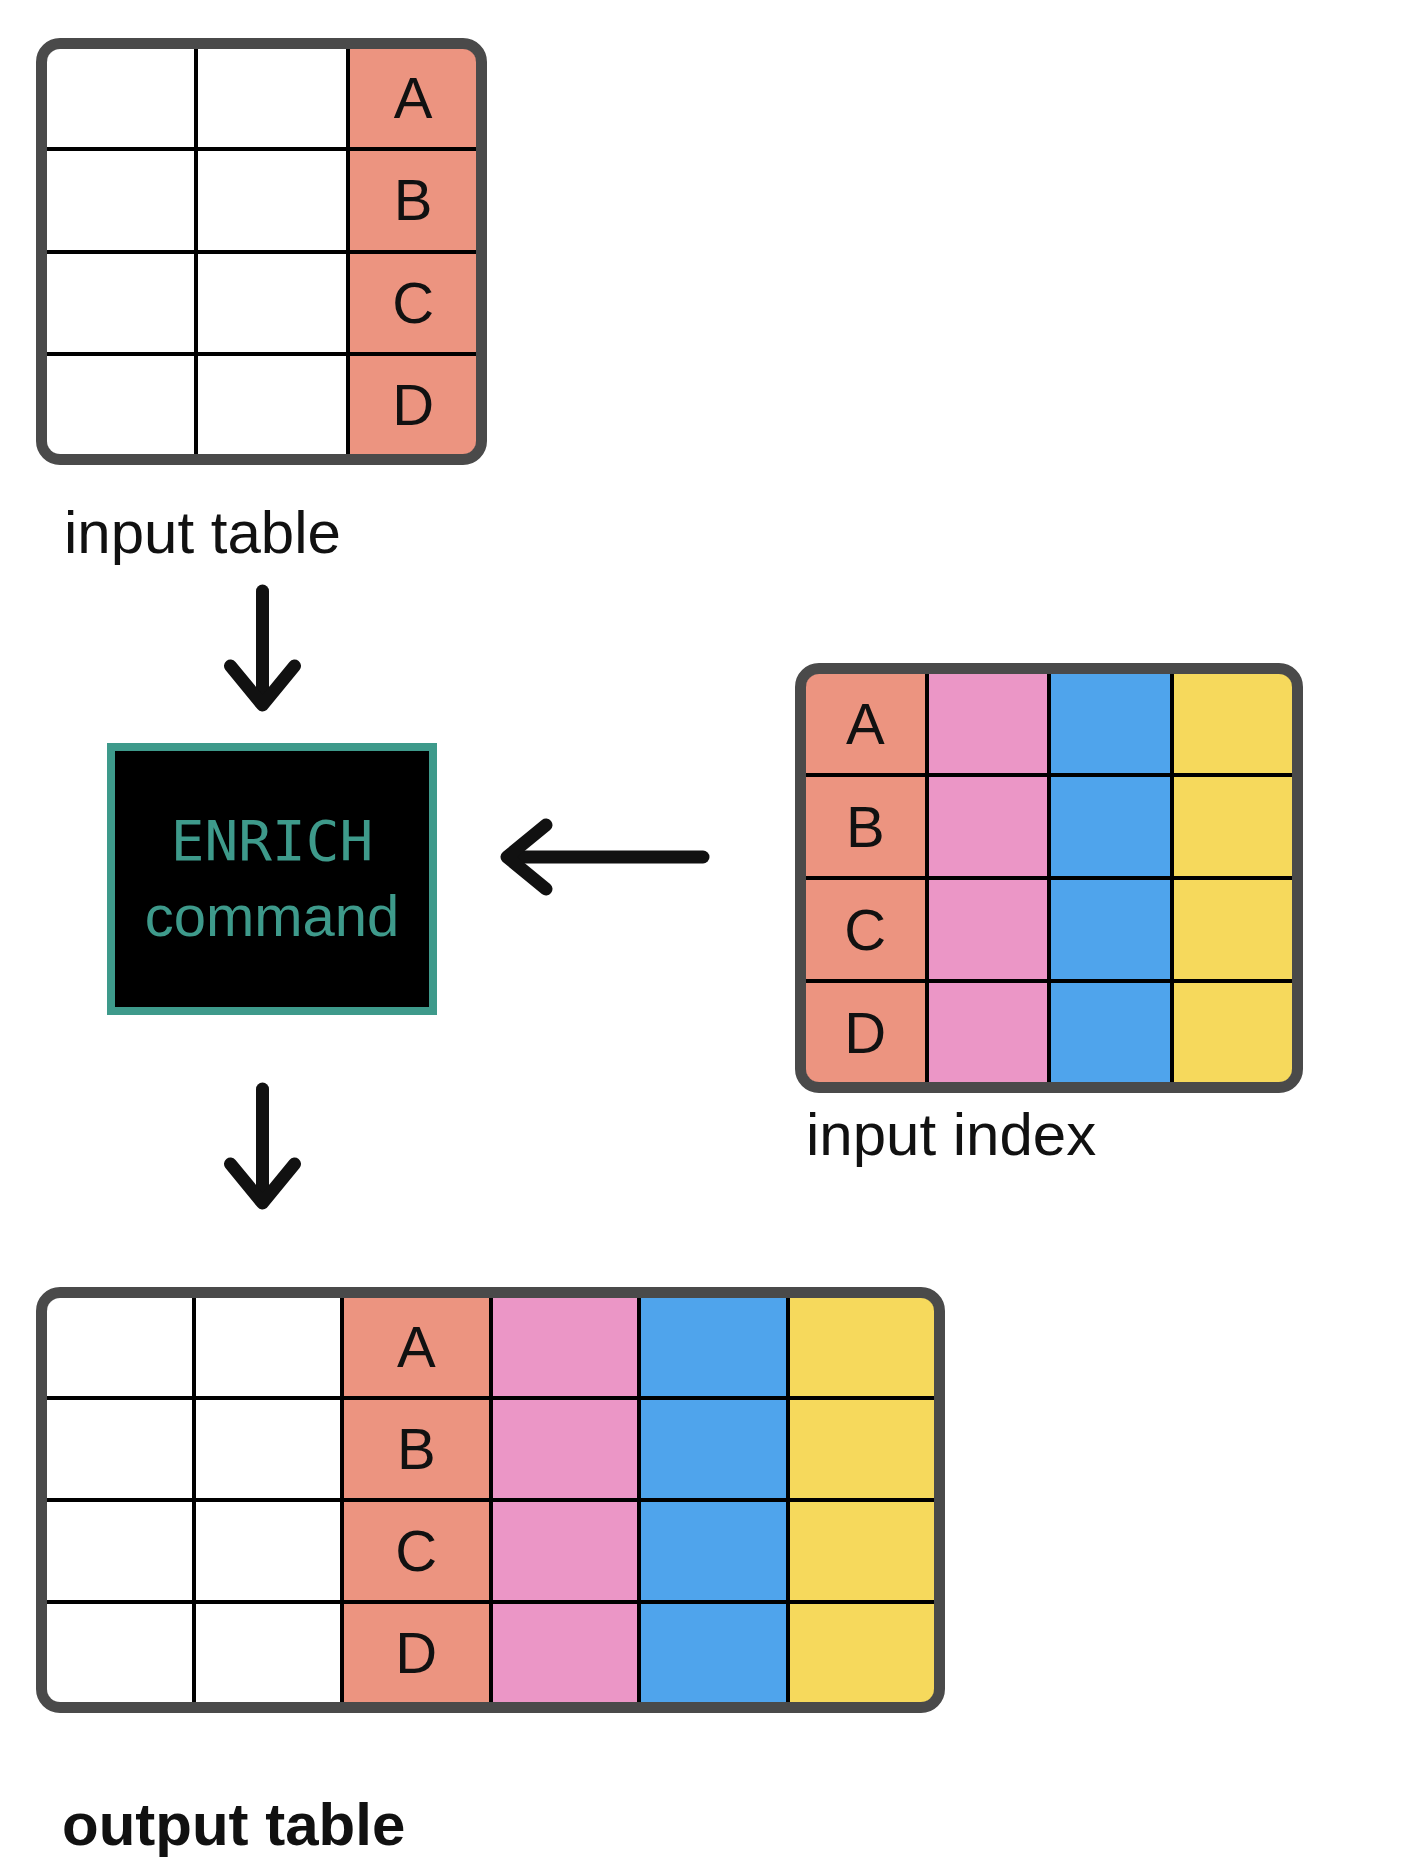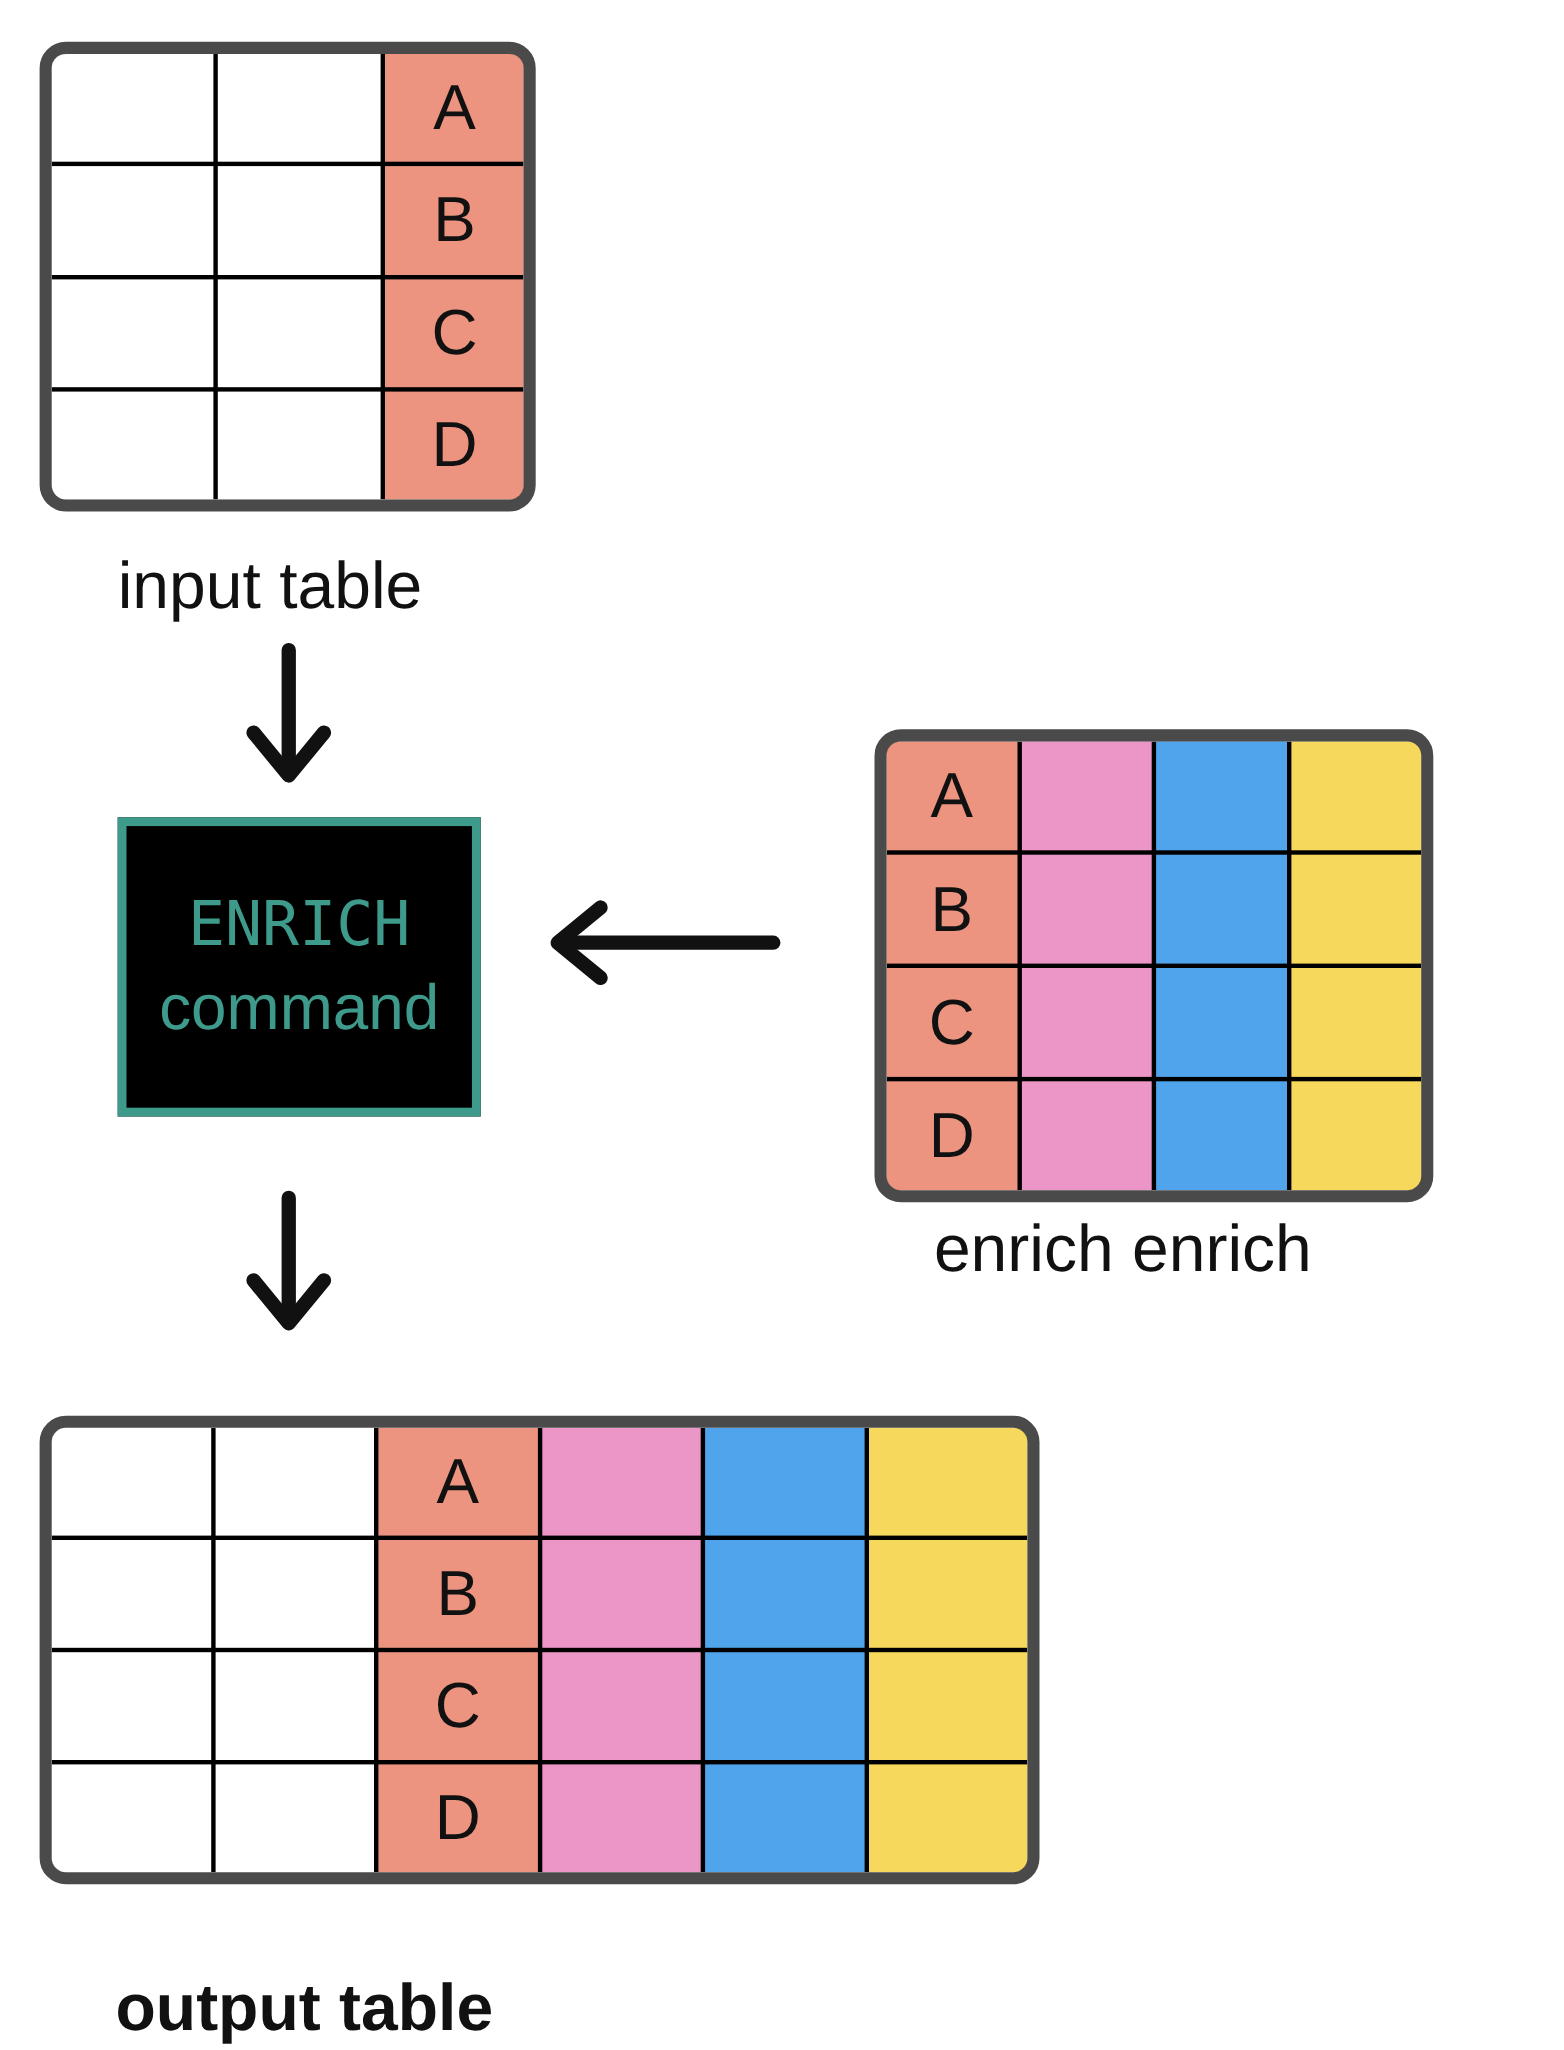--- a/index.html
+++ b/index.html
@@ -17,21 +17,21 @@
     background:#ffffff; display:flex; align-items:center; justify-content:center;
     font-size:58px; line-height:1; color:#111;
   }
   #input-table  { left:36px;  top:38px;   width:451px; height:427px; }
   #input-table .grid  { grid-template-columns:1.17fr 1.18fr 1fr; grid-template-rows:repeat(4,1fr); }
   #enrich-table { left:795px; top:663px;  width:508px; height:430px; }
   #enrich-table .grid { grid-template-columns:repeat(4,1fr); grid-template-rows:repeat(4,1fr); }
   #output-table { left:36px;  top:1287px; width:909px; height:426px; }
   #output-table .grid { grid-template-columns:repeat(6,1fr); grid-template-rows:repeat(4,1fr); }
   .diagram-label {
-    position:absolute; font-size:60px; line-height:1.1; color:#111; white-space:nowrap;margin-left:43px;
+    position:absolute; font-size:60px; line-height:1.1; color:#111; white-space:nowrap;
   }
   #input-label  { left:64px;  top:500px;  }
   #enrich-label { left:806px; top:1102px; }
   #output-label { left:62px;  top:1792px;font-weight:bold; }
   #command-box {
     position:absolute; left:107px; top:743px; width:330px; height:272px;
     border:8px solid #3e9a8b; background:#000000;
     display:flex; flex-direction:column; align-items:center; justify-content:center;
     gap:18px;
   }
@@ -104,21 +104,21 @@
     <div class="cell" style="background-color: rgb(235, 150, 198);"></div>
     <div class="cell" style="background-color: rgb(79, 164, 236);"></div>
     <div class="cell" style="background-color: rgb(246, 217, 92);"></div>
 
     <div class="cell" style="background-color: rgb(236, 148, 128);">D</div>
     <div class="cell" style="background-color: rgb(235, 150, 198);"></div>
     <div class="cell" style="background-color: rgb(79, 164, 236);"></div>
     <div class="cell" style="background-color: rgb(246, 217, 92);"></div>
   </div>
 </div>
-<div class="diagram-label" id="enrich-label">enrich enrich</div>
+<div class="diagram-label" id="enrich-label">input index</div>
 
 <svg class="arrow" id="arrow-down-2" width="95" height="130" viewBox="0 0 95 130">
   <path d="M47.5,6 L47.5,116" stroke="#111111"></path>
   <path d="M15.5,81 L47.5,120 L79.5,81" stroke="#111111"></path>
 </svg>
 
 <div class="dtable" id="output-table" style="border-color: rgb(74, 74, 74);">
   <div class="grid" style="background-color: rgb(0, 0, 0);">
     <div class="cell"></div>
     <div class="cell"></div>

